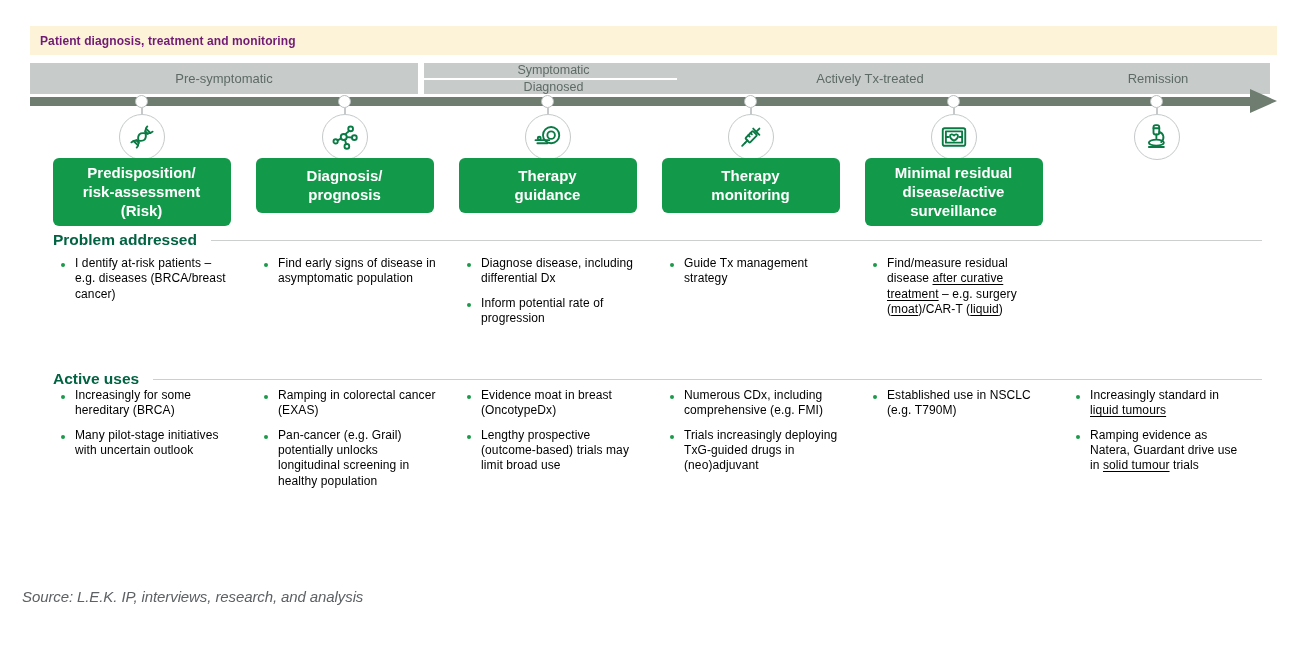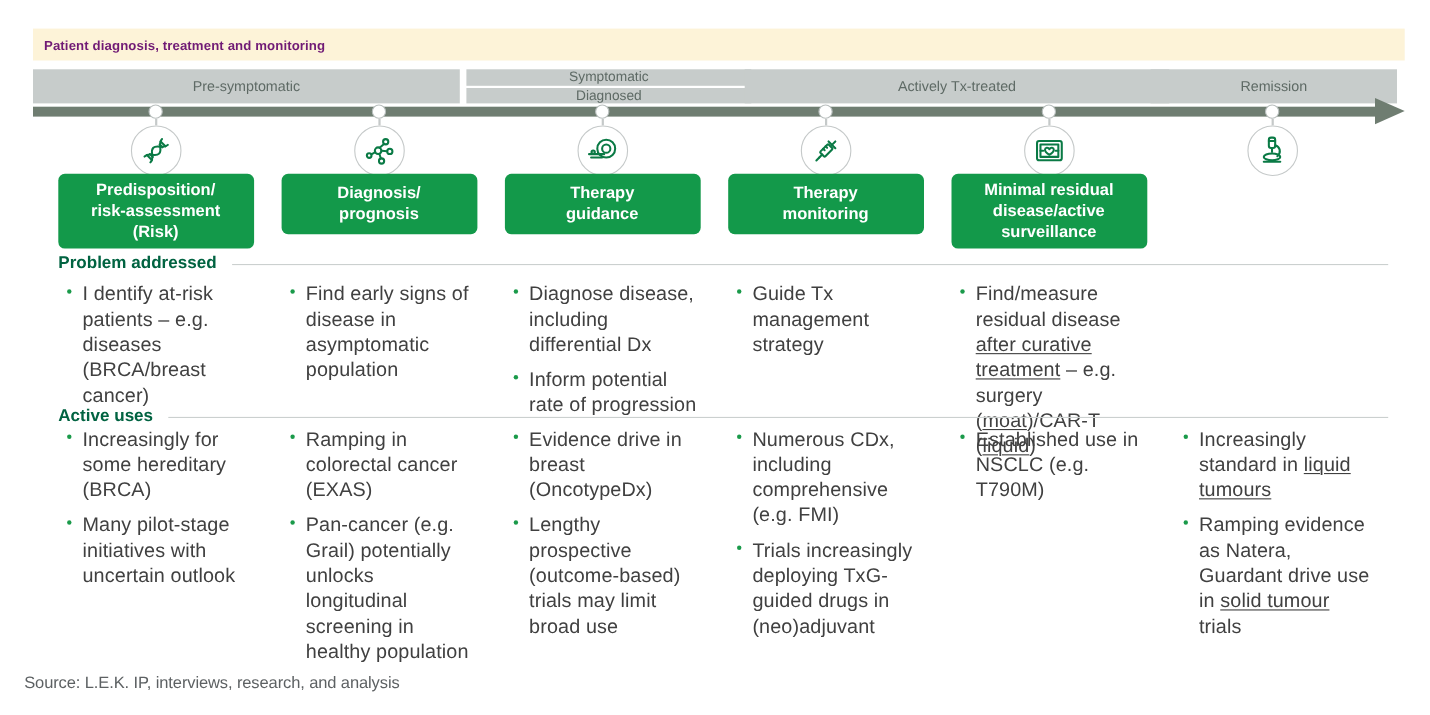--- a/index.html
+++ b/index.html
@@ -52,29 +52,29 @@
   .section-header .sh-label { font-size:15.5px; font-weight:bold; color:#016341; white-space:nowrap; }
   .section-header .sh-line { flex:1; height:1px; background:#cbd0cf; margin-left:14px; }
   .hdr-problem { top:231px; }
   .hdr-active  { top:370px; }
 
   .problem-row { top:256px; }
   .active-row  { top:388px; }
 
   .cell ul { list-style:none; width:100%; padding:0 10px 0 18px; }
   .cell li { position:relative; padding-left:17px; margin-bottom:9px;
-    font-size:18px; line-height:1.28; color:#404040; letter-spacing:.1px; }
+    font-size:12px; line-height:1.28; color:#000000; letter-spacing:.1px; }
   .cell li::before { content:""; position:absolute; left:3px; top:7px;
     width:4px; height:4px; border-radius:50%; background:#1a9a4a; }
   .cell li span.u { text-decoration:underline; text-underline-offset:2px; text-decoration-thickness:1px; }
 
   
   .footnote, .source { position:absolute; left:22px; color:#5d6163; font-size:15px; letter-spacing:-0.1px; }
   .footnote { top:590px; }
-  .source   { top:612px; }
+  .source   { top:588px;font-style:italic; }
 </style>
 </head>
 <body>
 
 <div id="canvas">
 
   <div class="title-bar">
     <span>Patient diagnosis, treatment and monitoring</span>
   </div>
 
@@ -271,21 +271,21 @@
         </ul>
       </div>
       <div class="cell">
         <ul>
           <li><span>Ramping in colorectal cancer (EXAS)</span></li>
           <li><span>Pan-cancer (e.g. Grail) potentially unlocks longitudinal screening in healthy population</span></li>
         </ul>
       </div>
       <div class="cell">
         <ul>
-          <li><span>Evidence drive in breast (OncotypeDx)</span></li>
+          <li><span>Evidence moat in breast (OncotypeDx)</span></li>
           <li><span>Lengthy prospective (outcome-based) trials may limit broad use</span></li>
         </ul>
       </div>
       <div class="cell">
         <ul>
           <li><span>Numerous CDx, including comprehensive (e.g. FMI)</span></li>
           <li><span>Trials increasingly deploying TxG-guided drugs in (neo)adjuvant</span></li>
         </ul>
       </div>
       <div class="cell">

